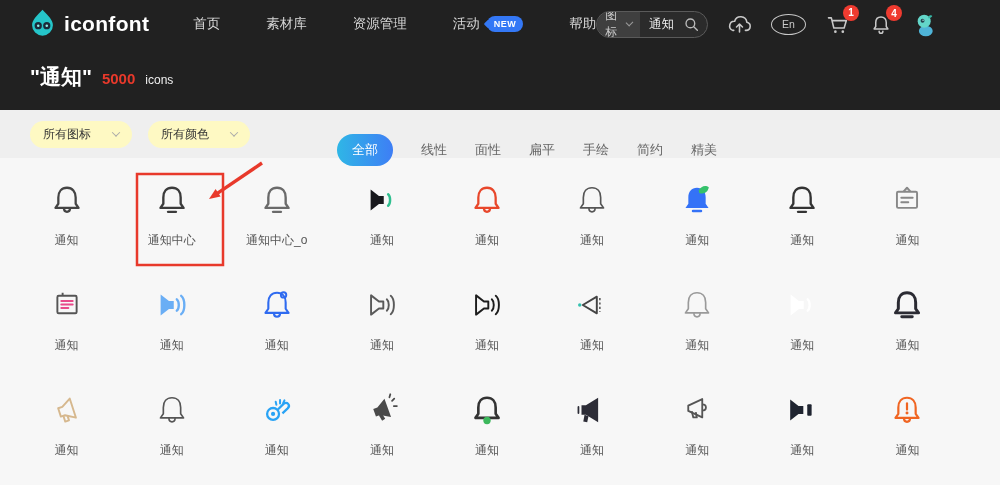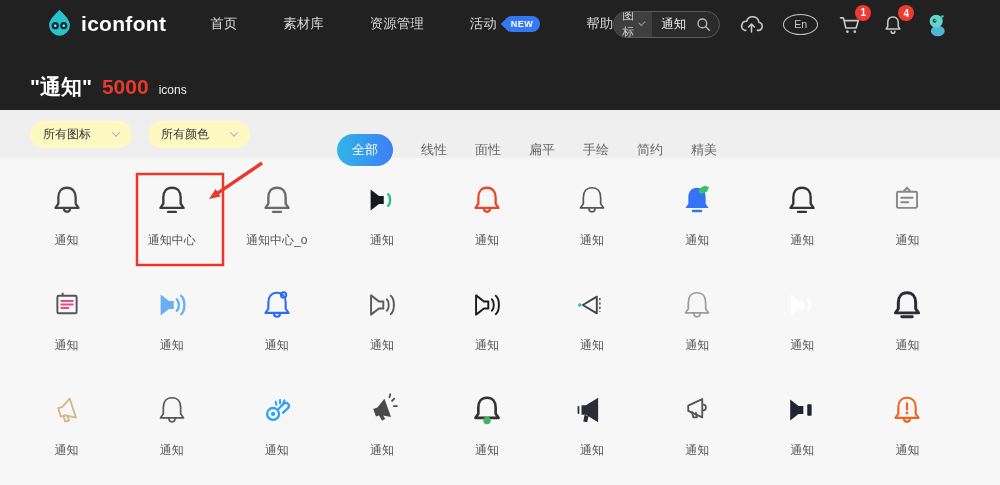--- a/index.html
+++ b/index.html
@@ -1,21 +1,21 @@
 <!DOCTYPE html>
 <html style="--header-bg: #212121; --filter-bg: #efefef; --page-bg: #f7f7f7; --red: #e8392b; --badge: #ef3b30; --new-badge: #3478f6; --g1: #2fb6e6; --g2: #3e7ef5;"><head>
 <meta charset="utf-8">
 <style>
   * { box-sizing: border-box; margin: 0; padding: 0; }
   html,body { width:1000px; height:485px; overflow:hidden; }
   body { font-family:"Liberation Sans", sans-serif; background:var(--page-bg,#f7f7f7); position:relative; }
 
   
   .top { background:var(--header-bg,#212121); height:110px; }
-  .navbar { display:flex; align-items:center; height:48px; padding:0 62px 0 45px; }
+  .navbar { display:flex; align-items:center; height:48px; padding:0 62px 0 28px; }
   .logo { display:flex; align-items:center; gap:7px; margin-right:44px; cursor:pointer; }
   .logo-text { color:#fff; font-size:21px; font-weight:600; letter-spacing:.3px; }
   .menu { display:flex; gap:46px; font-size:13.5px; color:#d8d8d8; }
   .menu-item { display:flex; align-items:center; cursor:pointer; white-space:nowrap; }
   .new-badge { position:relative; background:var(--new-badge,#3478f6); color:#fff; font-size:9px;
                font-weight:bold; padding:3px 7px; border-radius:9px; margin-left:7px; letter-spacing:.5px; }
   .new-badge::before { content:''; position:absolute; left:-2px; top:50%; width:6px; height:6px;
                background:var(--new-badge,#3478f6); transform:translateY(-50%) rotate(45deg); border-radius:1px; }
   .nav-right { margin-left:auto; display:flex; align-items:center; gap:19px; }
   .search-pill { display:flex; align-items:center; height:27px; border:1px solid #5a5a5a;
@@ -29,21 +29,21 @@
           display:inline-block; transform:rotate(45deg) translate(-1px,-1px); }
   .icon-btn { position:relative; display:flex; align-items:center; cursor:pointer; }
   .badge { position:absolute; top:-7px; right:-9px; background:var(--badge,#ef3b30); color:#fff;
            font-size:10px; min-width:16px; height:16px; border-radius:8px; display:flex;
            align-items:center; justify-content:center; padding:0 3px; font-weight:bold; }
   .en-circle { width:35px; height:21px; border:1.6px solid #c9c9c9; border-radius:50%; color:#c9c9c9;
                font-size:10.5px; display:flex; align-items:center; justify-content:center; }
 
   .titlebar { display:flex; align-items:baseline; padding:15px 0 0 30px; }
   .title-query { color:#fff; font-size:21px; font-weight:bold; }
-  .title-count { color:var(--red,#e8392b); font-size:21px; font-weight:bold; margin:12px 10px; }
+  .title-count { color:var(--red,#e8392b); font-size:15px; font-weight:bold; margin:2px 10px; }
   .title-unit  { color:#eee; font-size:12px; }
 
   
   .filterbar { height:48px; background:var(--filter-bg,#efefef); display:flex; align-items:center;
                padding:0 30px; position:relative; }
   .dropdown { background:#fef9c3; border-radius:14px; height:27px; width:102px; display:flex;
               align-items:center; justify-content:space-between; padding:0 13px; font-size:12px;
               color:#333; margin-right:16px; cursor:pointer; }
   .dropdown .chev { border-color:#aaa; }
   .tabs { position:absolute; left:337px; top:16px; height:48px; display:flex; align-items:center; gap:28px; }

